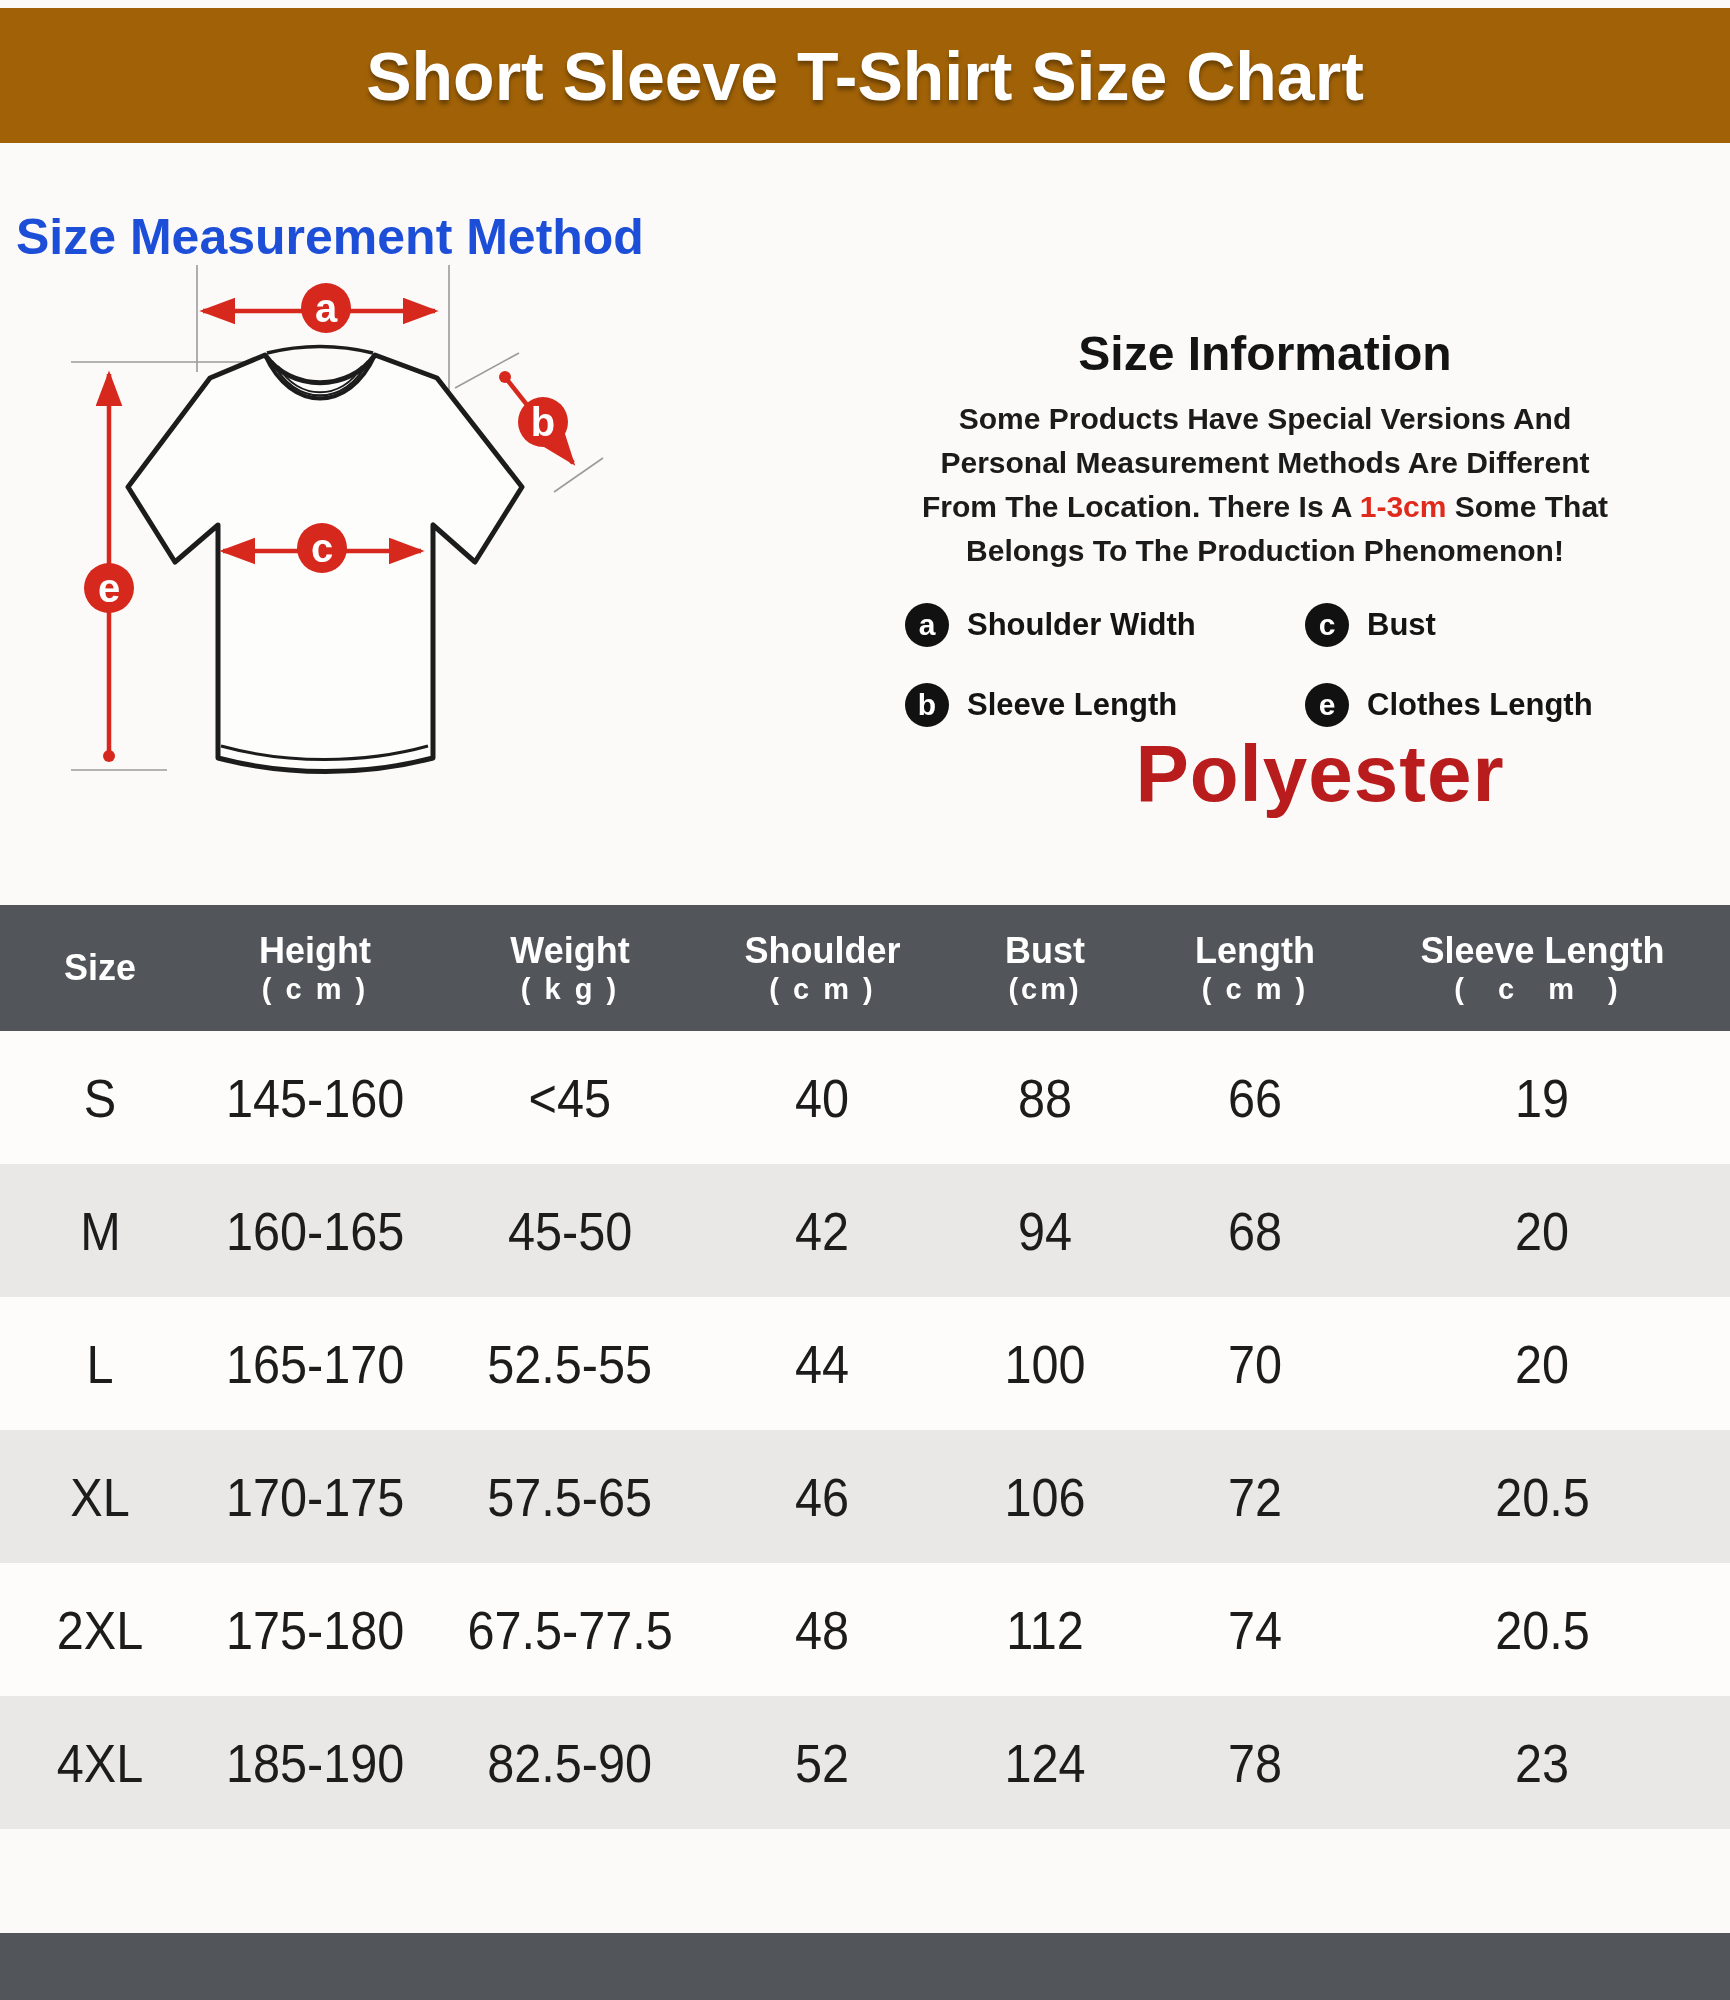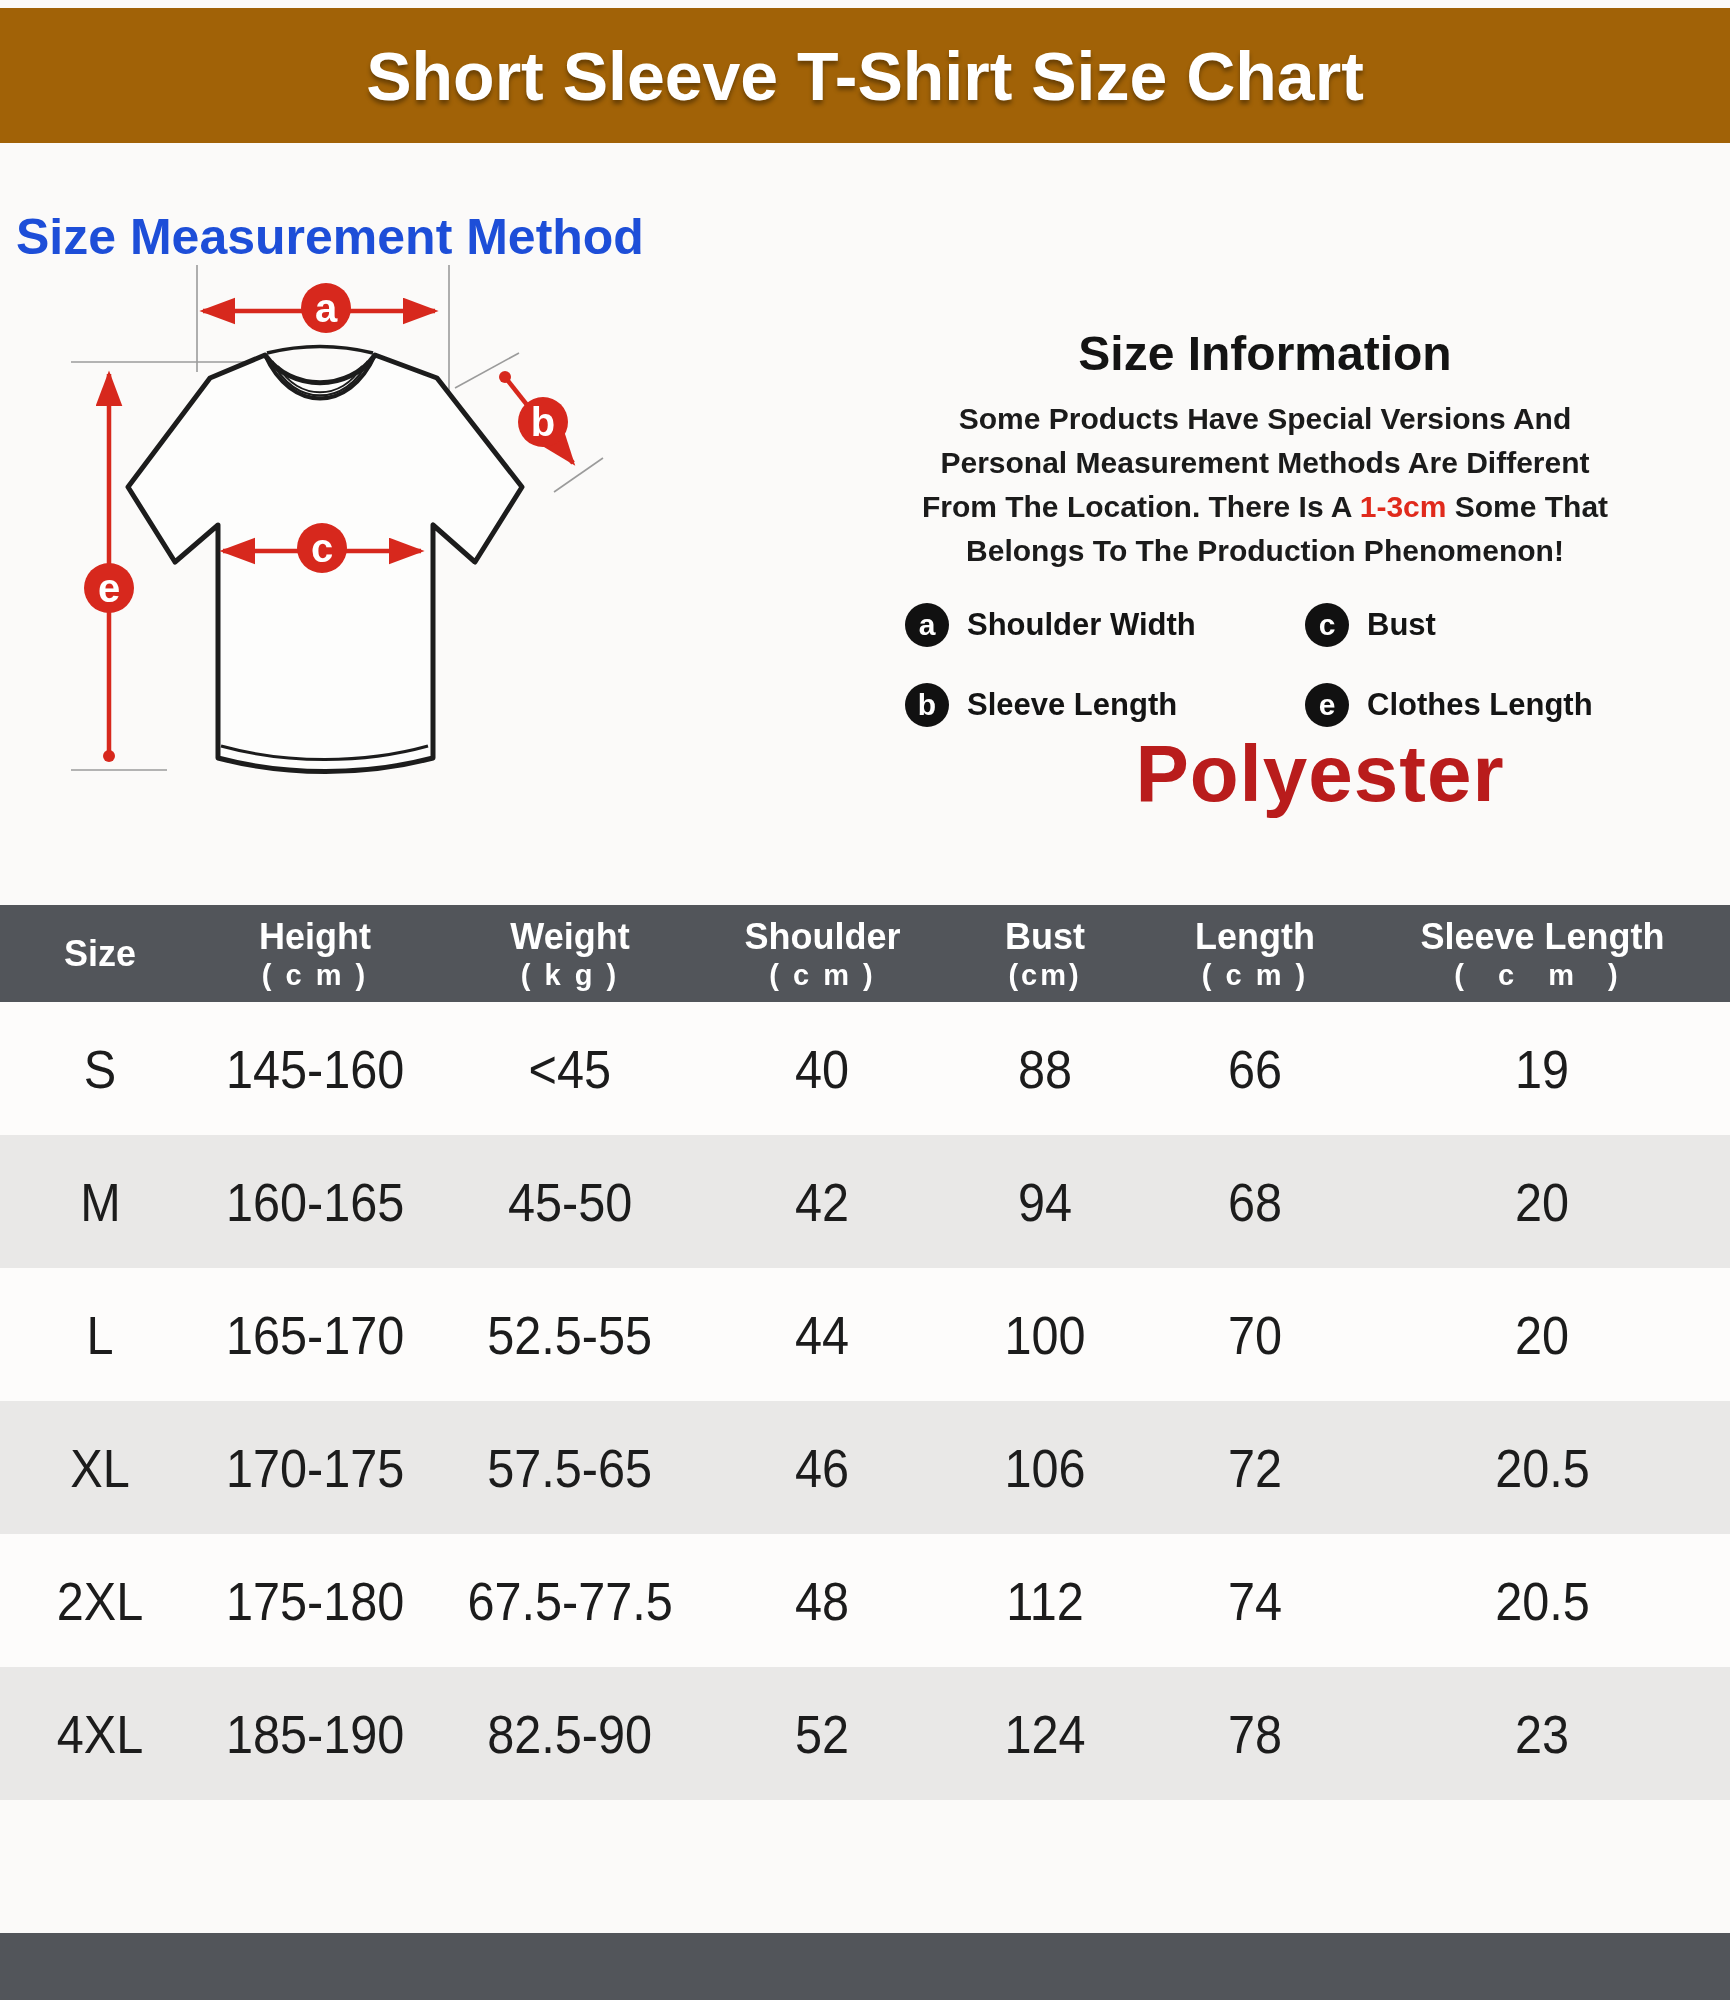--- a/index.html
+++ b/index.html
@@ -41,21 +41,21 @@
   
   .material{
     position:absolute;left:1090px;top:728px;width:460px;text-align:center;
     font-size:80px;font-weight:bold;color:#b91c1c;letter-spacing:1px;
   }
   
   .size-table{
     position:absolute;top:905px;left:0;width:1730px;border-collapse:collapse;
     table-layout:fixed;
   }
-  .size-table thead tr{background:#52555a;height:97px;}
+  .size-table thead tr{background:#52555a;height:126px;}
   .size-table th{color:#ffffff;font-weight:bold;text-align:center;vertical-align:middle;padding:0;}
   .col-label{font-size:36px;line-height:42px;}
   .col-unit{font-size:29px;line-height:34px;letter-spacing:3px;}
   .unit-wide{letter-spacing:13px;}
   .size-table tbody tr{height:133px;background:#fdfcfb;}
   .size-table tbody tr:nth-child(even){background:#e9e8e7;}
   .size-table td{text-align:center;vertical-align:middle;font-size:54px;color:#1c1c1c;padding:0;}
   .cell-text{display:inline-block;transform:scaleX(.9);}
   
   .footer-bar{position:absolute;top:1933px;left:0;width:100%;height:67px;background:#52555a;}

